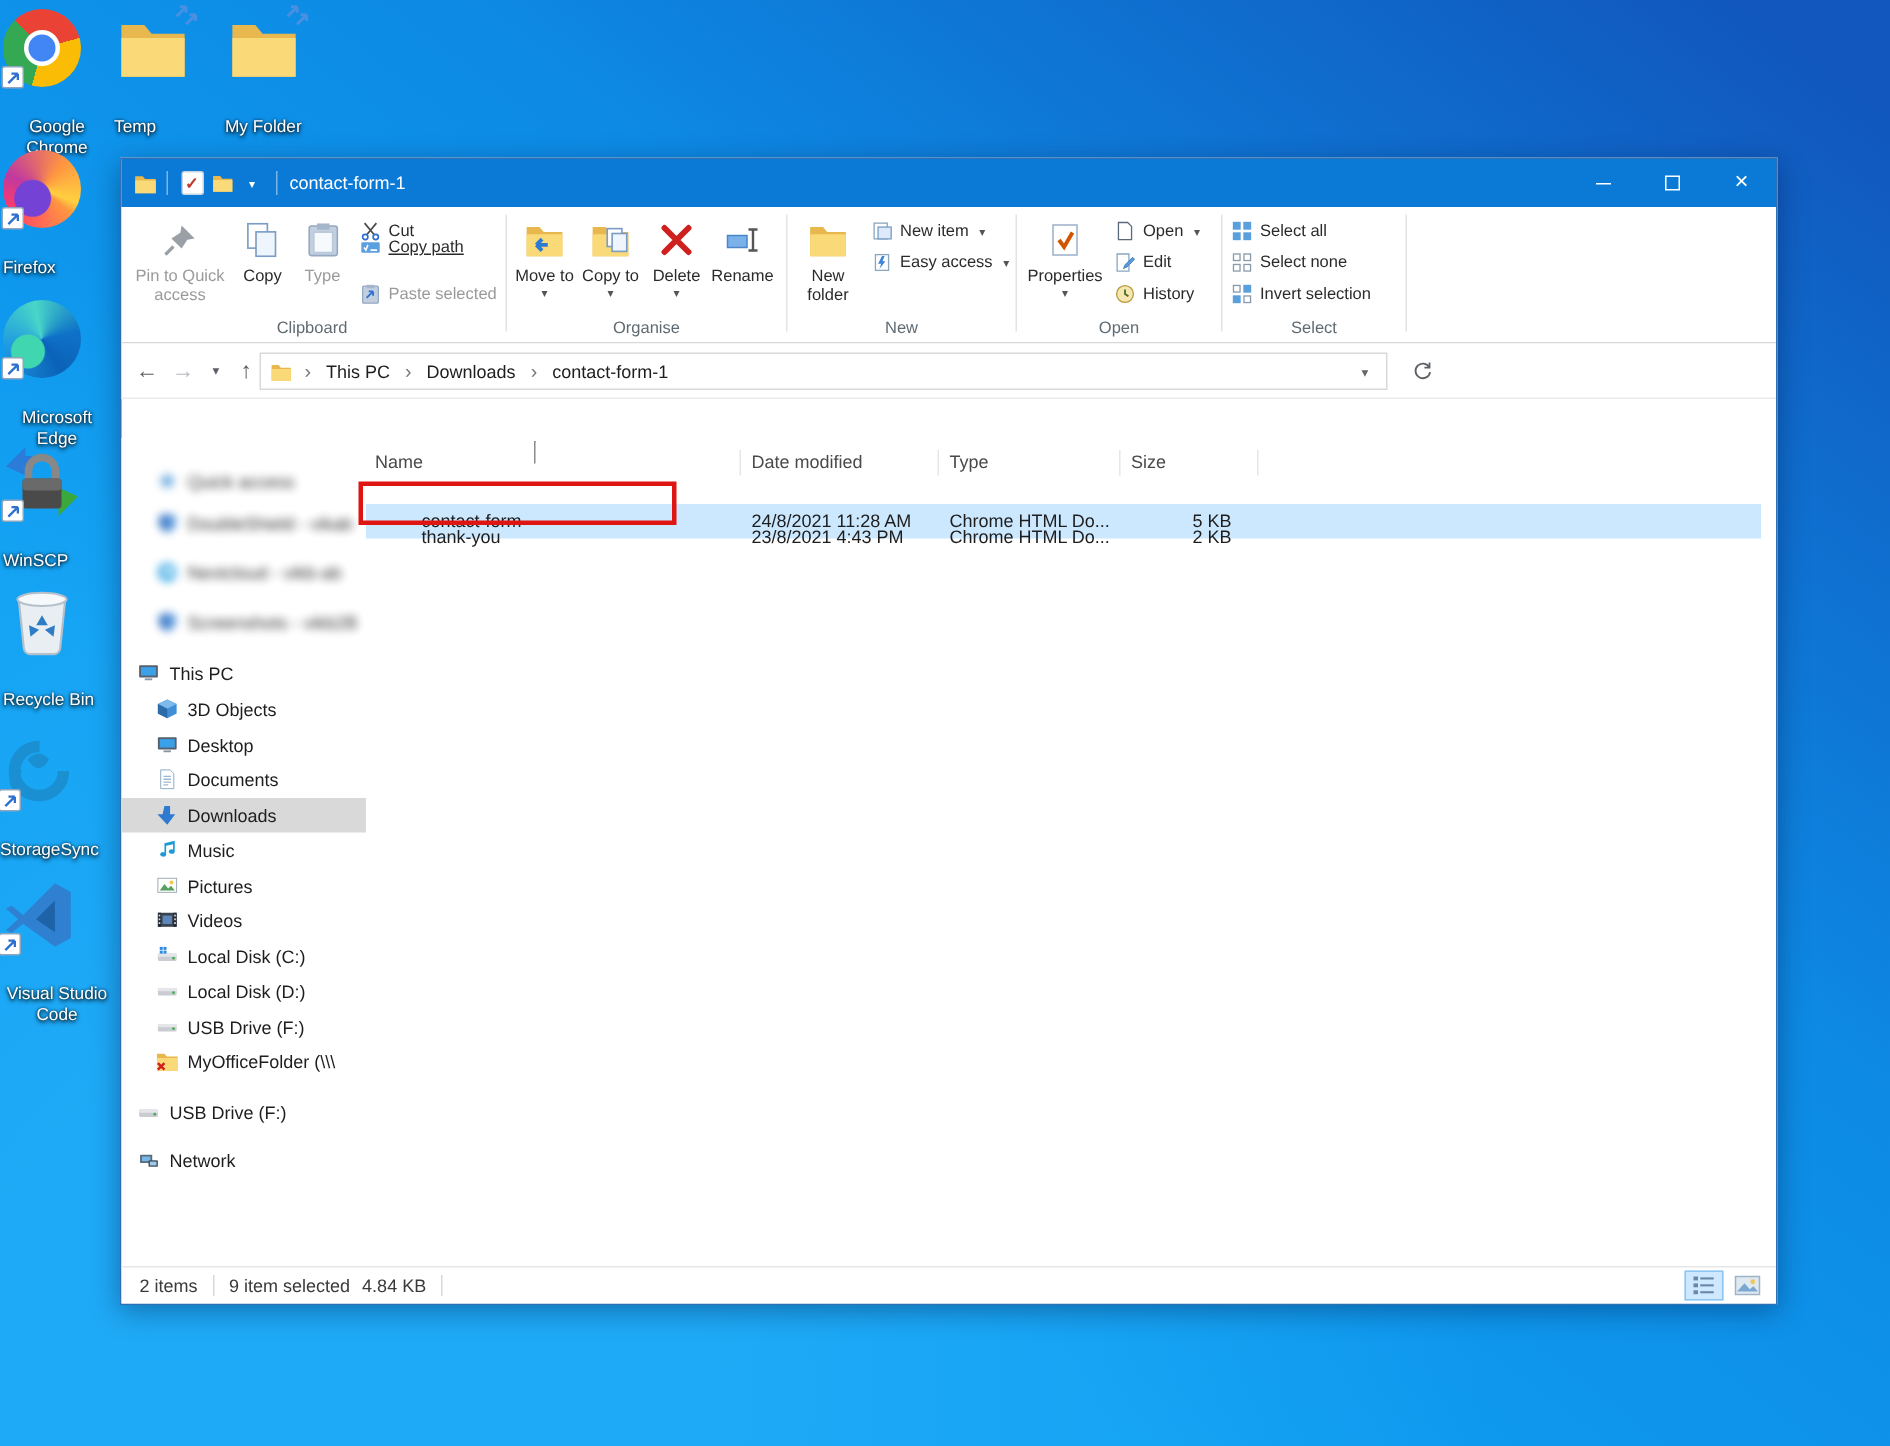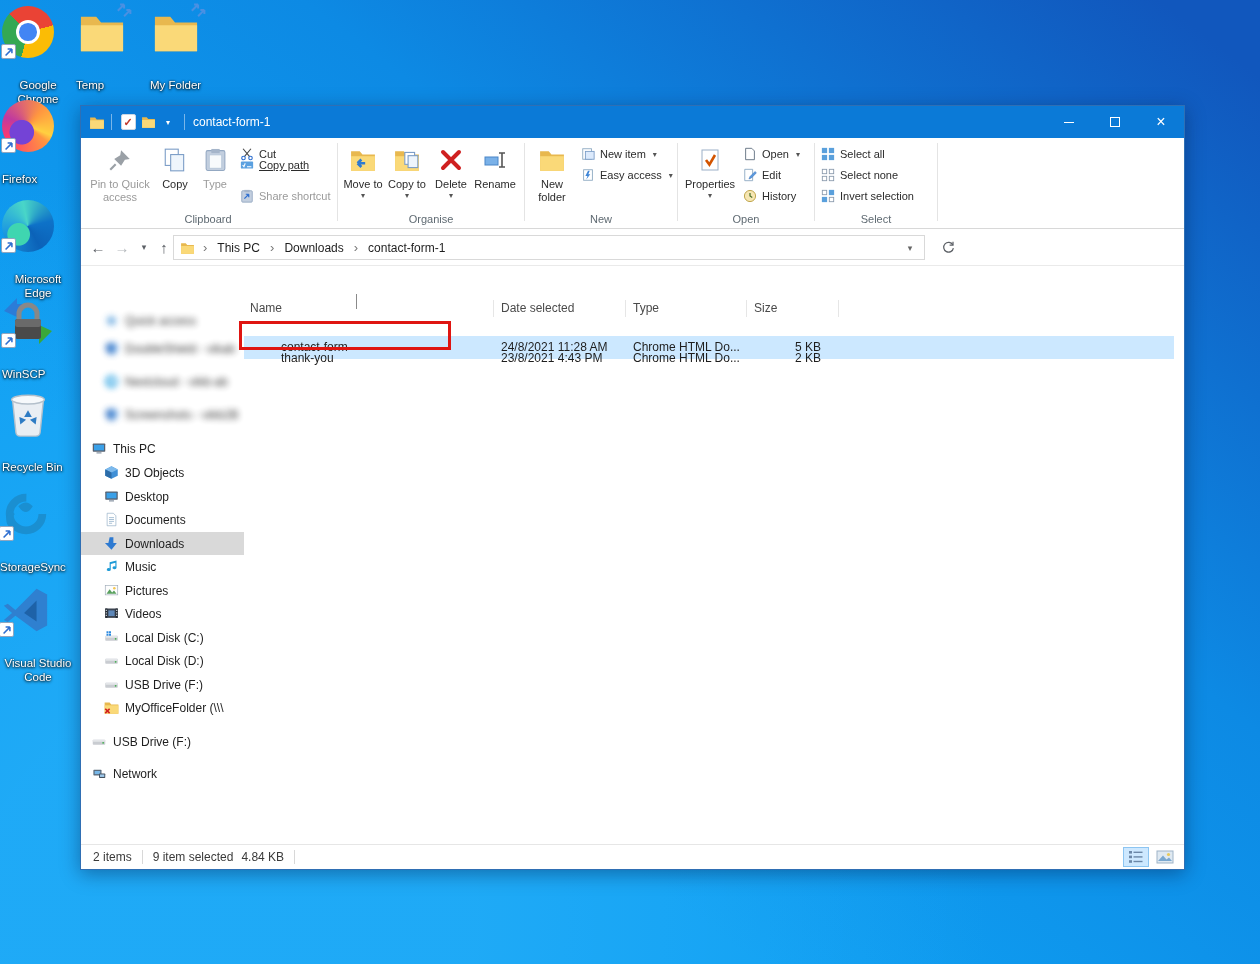--- a/index.html
+++ b/index.html
@@ -520,21 +520,21 @@
     <div class="smallbtn" style="left:159px; top:17px;text-decoration:underline;">
       <svg width="14" height="14">
           <use href="#i-copypath"></use>
         </svg>
       <span>Copy path</span>
     </div>
     <div class="smallbtn dis" style="left:159px; top:48px;">
       <svg width="14" height="14">
           <use href="#i-pasteshort"></use>
         </svg>
-      <span>Share shortcut</span>
+      <span>Paste selected</span>
     </div>
     <div class="rglabel" style="left:0; width:254px;">Clipboard</div>
     <div class="rsep" style="left:256px;"></div>
 
     <div class="bigbtn" style="left:262px; width:40px;">
       <span class="bicon">
           <svg width="28" height="26">
             <use href="#i-moveto"></use>
           </svg>
         </span>
@@ -787,21 +787,21 @@
           </svg>
         <span>Network</span>
       </div>
     </div>
 
     <div class="filearea">
       <div class="fheader">
         <span class="sortcaret"><span class="chev-up" style="border-color:#8a8a8a;"></span></span>
         <span class="fh fh-name">Name</span>
         <span class="fh-sep" style="left:249px;"></span>
-        <span class="fh fh-date">Date selected</span>
+        <span class="fh fh-date">Date modified</span>
         <span class="fh-sep" style="left:381px;"></span>
         <span class="fh fh-type">Type</span>
         <span class="fh-sep" style="left:502px;"></span>
         <span class="fh fh-size">Size</span>
         <span class="fh-sep" style="left:594px;"></span>
       </div>
 
       <div class="frow selected" style="top:44px;">
         <span class="fc fc-icon"><span class="ball chrome-ball small"></span></span>
         <span class="fc fc-name">contact-form</span>

